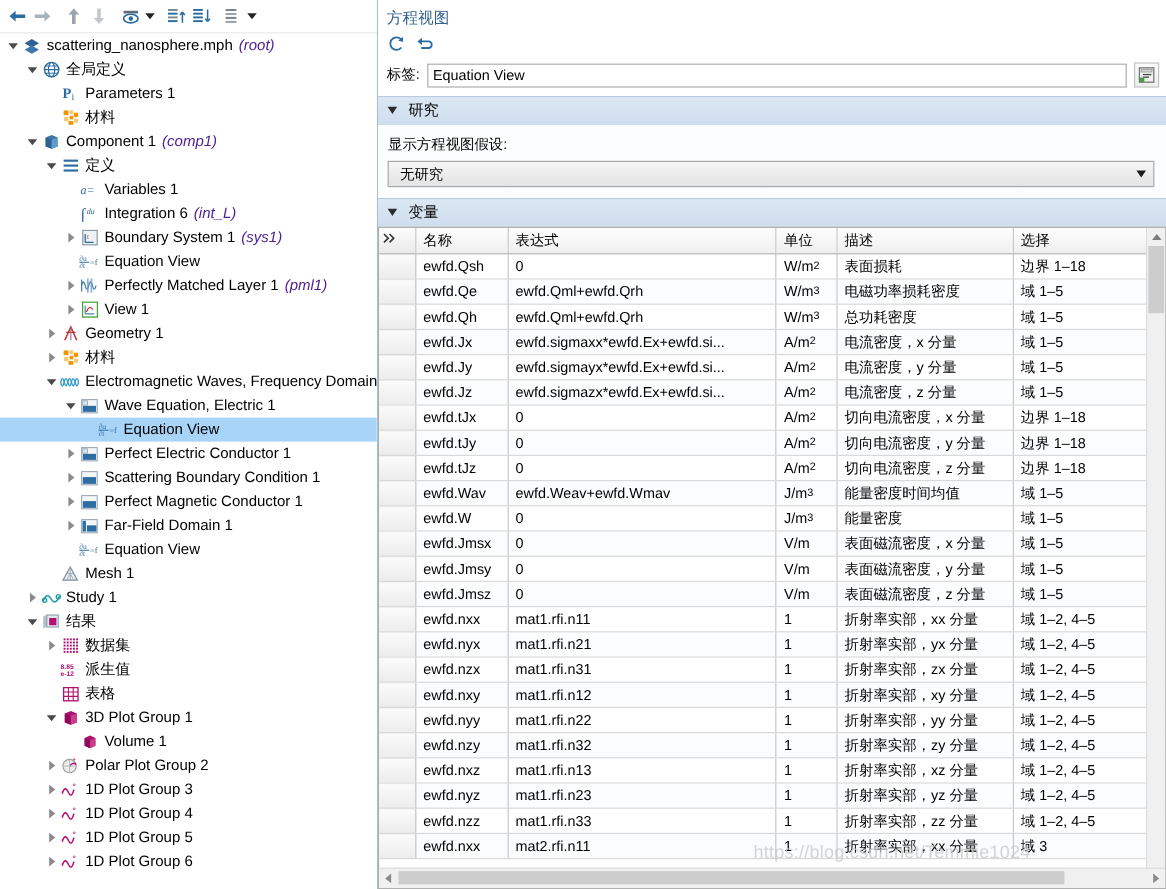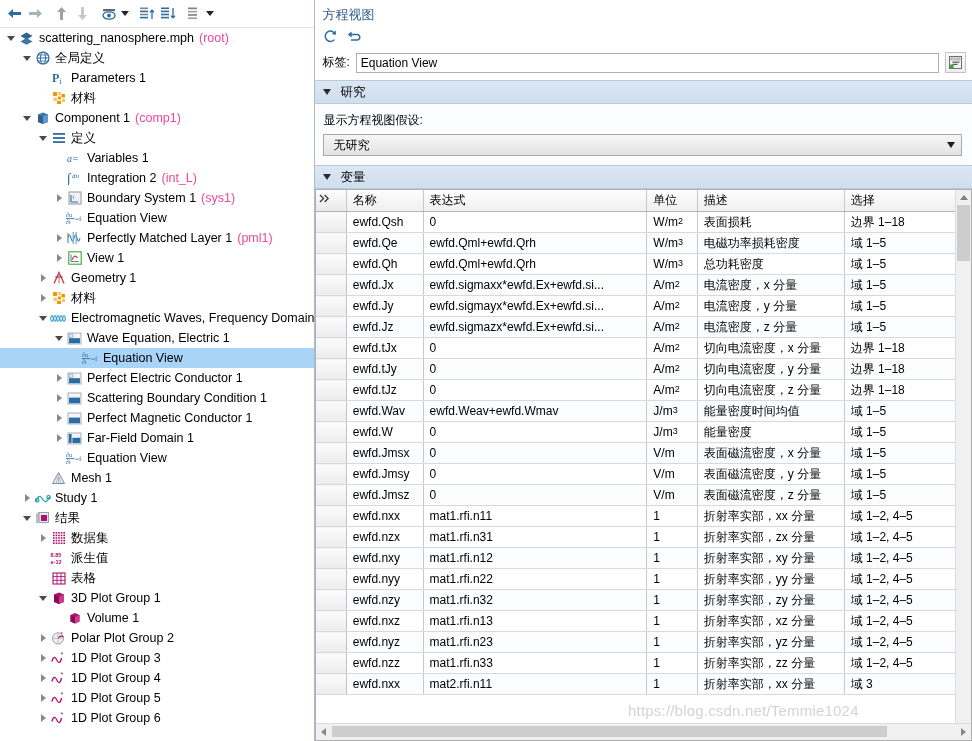--- a/index.html
+++ b/index.html
@@ -75,21 +75,21 @@
     border-left: 4px solid transparent;
     border-right: 4px solid transparent;
     border-top: 5px solid #4a4a4a;
   }
   .ticon {
     width: 17px; min-width: 17px; height: 16px;
     margin-right: 4px;
     display: flex; align-items: center; justify-content: center;
   }
   .tlabel { color: #000; }
-  .tlabel .ital { color: #ec4899; }
+  .tlabel .ital { font-style: italic; color: #4c1d95; }
 
   
   #right-pane {
     width: 702px; height: 741px;
     box-sizing: border-box;
     background: #ffffff;
     display: flex; flex-direction: column;
     position: relative;
   }
   #settings-title {
@@ -453,21 +453,21 @@
         </div>
         <div class="tnode">
           <div style="width: 52px; min-width: 52px; height: 20px;"></div>
           <div class="twist"></div>
           <span class="ticon">
             <svg width="16" height="14" viewBox="0 0 16 14">
               <text x="0" y="12" font-family="Liberation Serif, serif" font-size="14" fill="#2b6ca3">∫</text>
               <text x="5" y="7" font-family="Liberation Serif, serif" font-size="7" font-style="italic" fill="#2b6ca3">du</text>
             </svg>
           </span>
-          <span class="tlabel">Integration 2</span>
+          <span class="tlabel">Integration 6</span>
           <span class="tlabel" style="margin-left: 5px;"><span class="ital">(int_L)</span></span>
         </div>
         <div class="tnode">
           <div style="width: 52px; min-width: 52px; height: 20px;"></div>
           <div class="twist">
             <div class="tri-r"></div>
           </div>
           <span class="ticon">
             <svg width="14" height="14" viewBox="0 0 14 14">
               <rect x="1" y="1" width="12" height="12" fill="#eef2f6" stroke="#8a99a8" stroke-width="1"></rect>
@@ -1046,20 +1046,28 @@
                 <td>域 1–5</td>
               </tr>
               <tr>
                 <td class="rowhdr"></td>
                 <td>ewfd.nxx</td>
                 <td>mat1.rfi.n11</td>
                 <td>1</td>
                 <td>折射率实部，xx 分量</td>
                 <td>域 1–2, 4–5</td>
               </tr>
+              <tr class="alt">
+                <td class="rowhdr"></td>
+                <td>ewfd.nyx</td>
+                <td>mat1.rfi.n21</td>
+                <td>1</td>
+                <td>折射率实部，yx 分量</td>
+                <td>域 1–2, 4–5</td>
+              </tr>
               <tr>
                 <td class="rowhdr"></td>
                 <td>ewfd.nzx</td>
                 <td>mat1.rfi.n31</td>
                 <td>1</td>
                 <td>折射率实部，zx 分量</td>
                 <td>域 1–2, 4–5</td>
               </tr>
               <tr class="alt">
                 <td class="rowhdr"></td>

